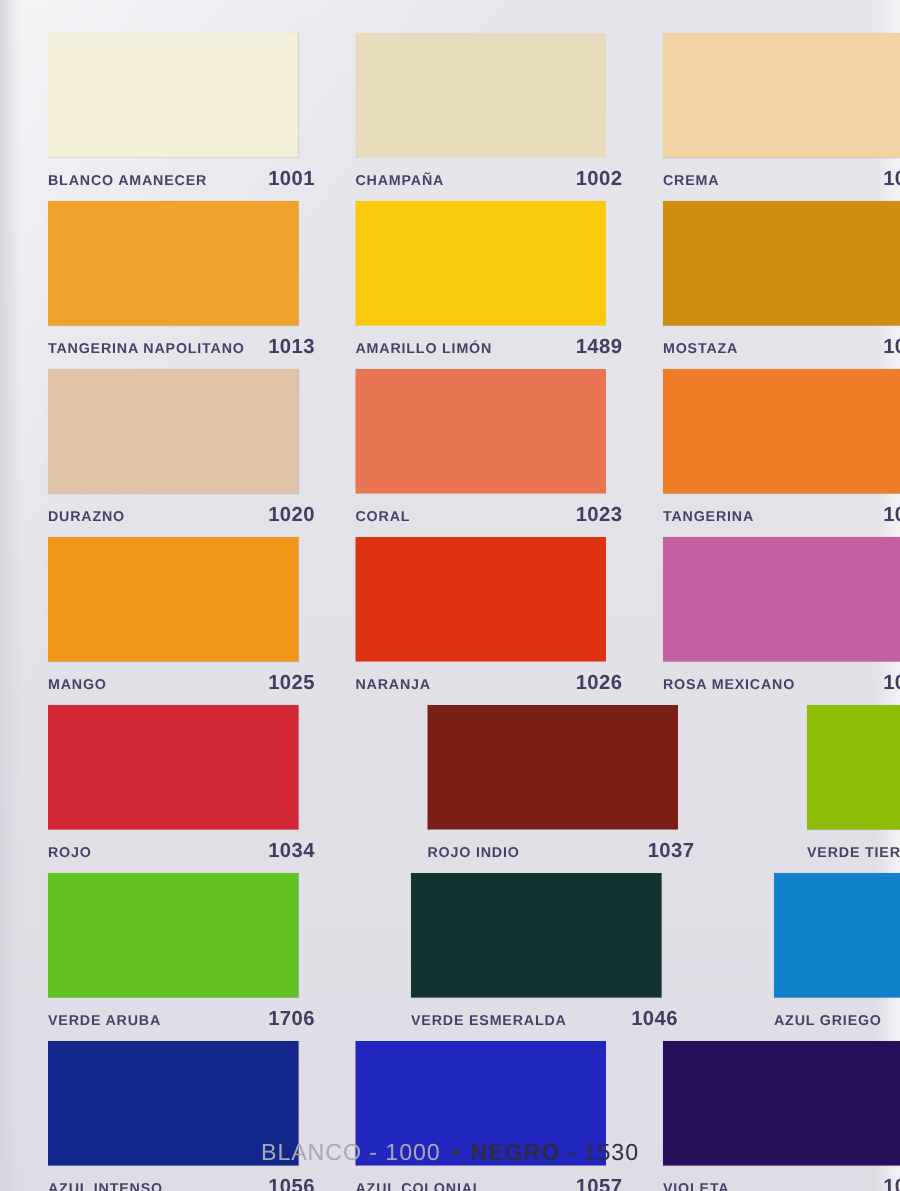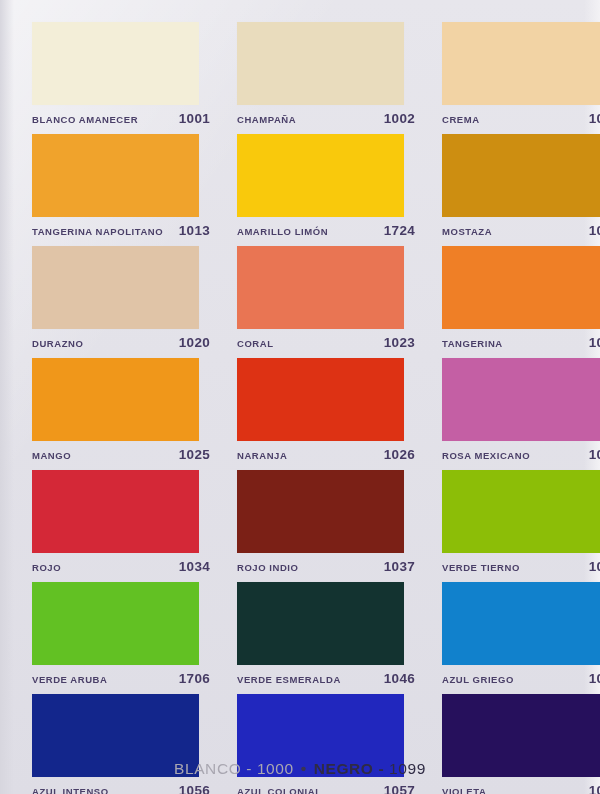--- a/index.html
+++ b/index.html
@@ -84,22 +84,22 @@
     color: #463b64;
     font-weight: 700;
     letter-spacing: 0.3px;
     font-family: "Liberation Sans", sans-serif;
   }
   
   .row.r1 { padding-top: 22px; }
   .row.r2 { padding-top: 2px; }
   .row.r3 { padding-top: 2px; }
   .row.r4 { padding-top: 2px; }
-  .row.r5 { padding-top: 2px; }
-  .row.r6 { padding-top: 2px; }
+  .row.r5 { padding-top: 2px; gap: 48px; }
+  .row.r6 { padding-top: 2px; gap: 37px; }
   .row.r7 { padding-top: 2px; }
 
   .footer {
     position: absolute;
     left: 0;
     right: 0;
     bottom: 16px;
     text-align: center;
     font-size: 15.5px;
     letter-spacing: 0.6px;
@@ -161,21 +161,21 @@
         <div class="swatch" style="background: rgb(240, 163, 44);"></div>
         <div class="cap">
           <span class="cname">TANGERINA NAPOLITANO</span>
           <span class="ccode">1013</span>
         </div>
       </div>
       <div class="cell c2">
         <div class="swatch" style="background: rgb(249, 201, 12);"></div>
         <div class="cap">
           <span class="cname">AMARILLO LIMÓN</span>
-          <span class="ccode">1724</span>
+          <span class="ccode">1489</span>
         </div>
       </div>
       <div class="cell c3">
         <div class="swatch" style="background: rgb(205, 142, 17);"></div>
         <div class="cap">
           <span class="cname">MOSTAZA</span>
           <span class="ccode">1017</span>
         </div>
       </div>
     </div>
@@ -300,15 +300,15 @@
       </div>
     </div>
 
   </div>
 
   <div class="footer">
     <span class="f-blanco">BLANCO - 1000</span>
     <span class="f-dot">•</span>
     <span class="f-negro">NEGRO</span>
     <span class="f-negro">-</span>
-    <span class="f-negro-num">1099</span>
+    <span class="f-negro-num">1530</span>
   </div>
 </div>
 
 </body></html>

